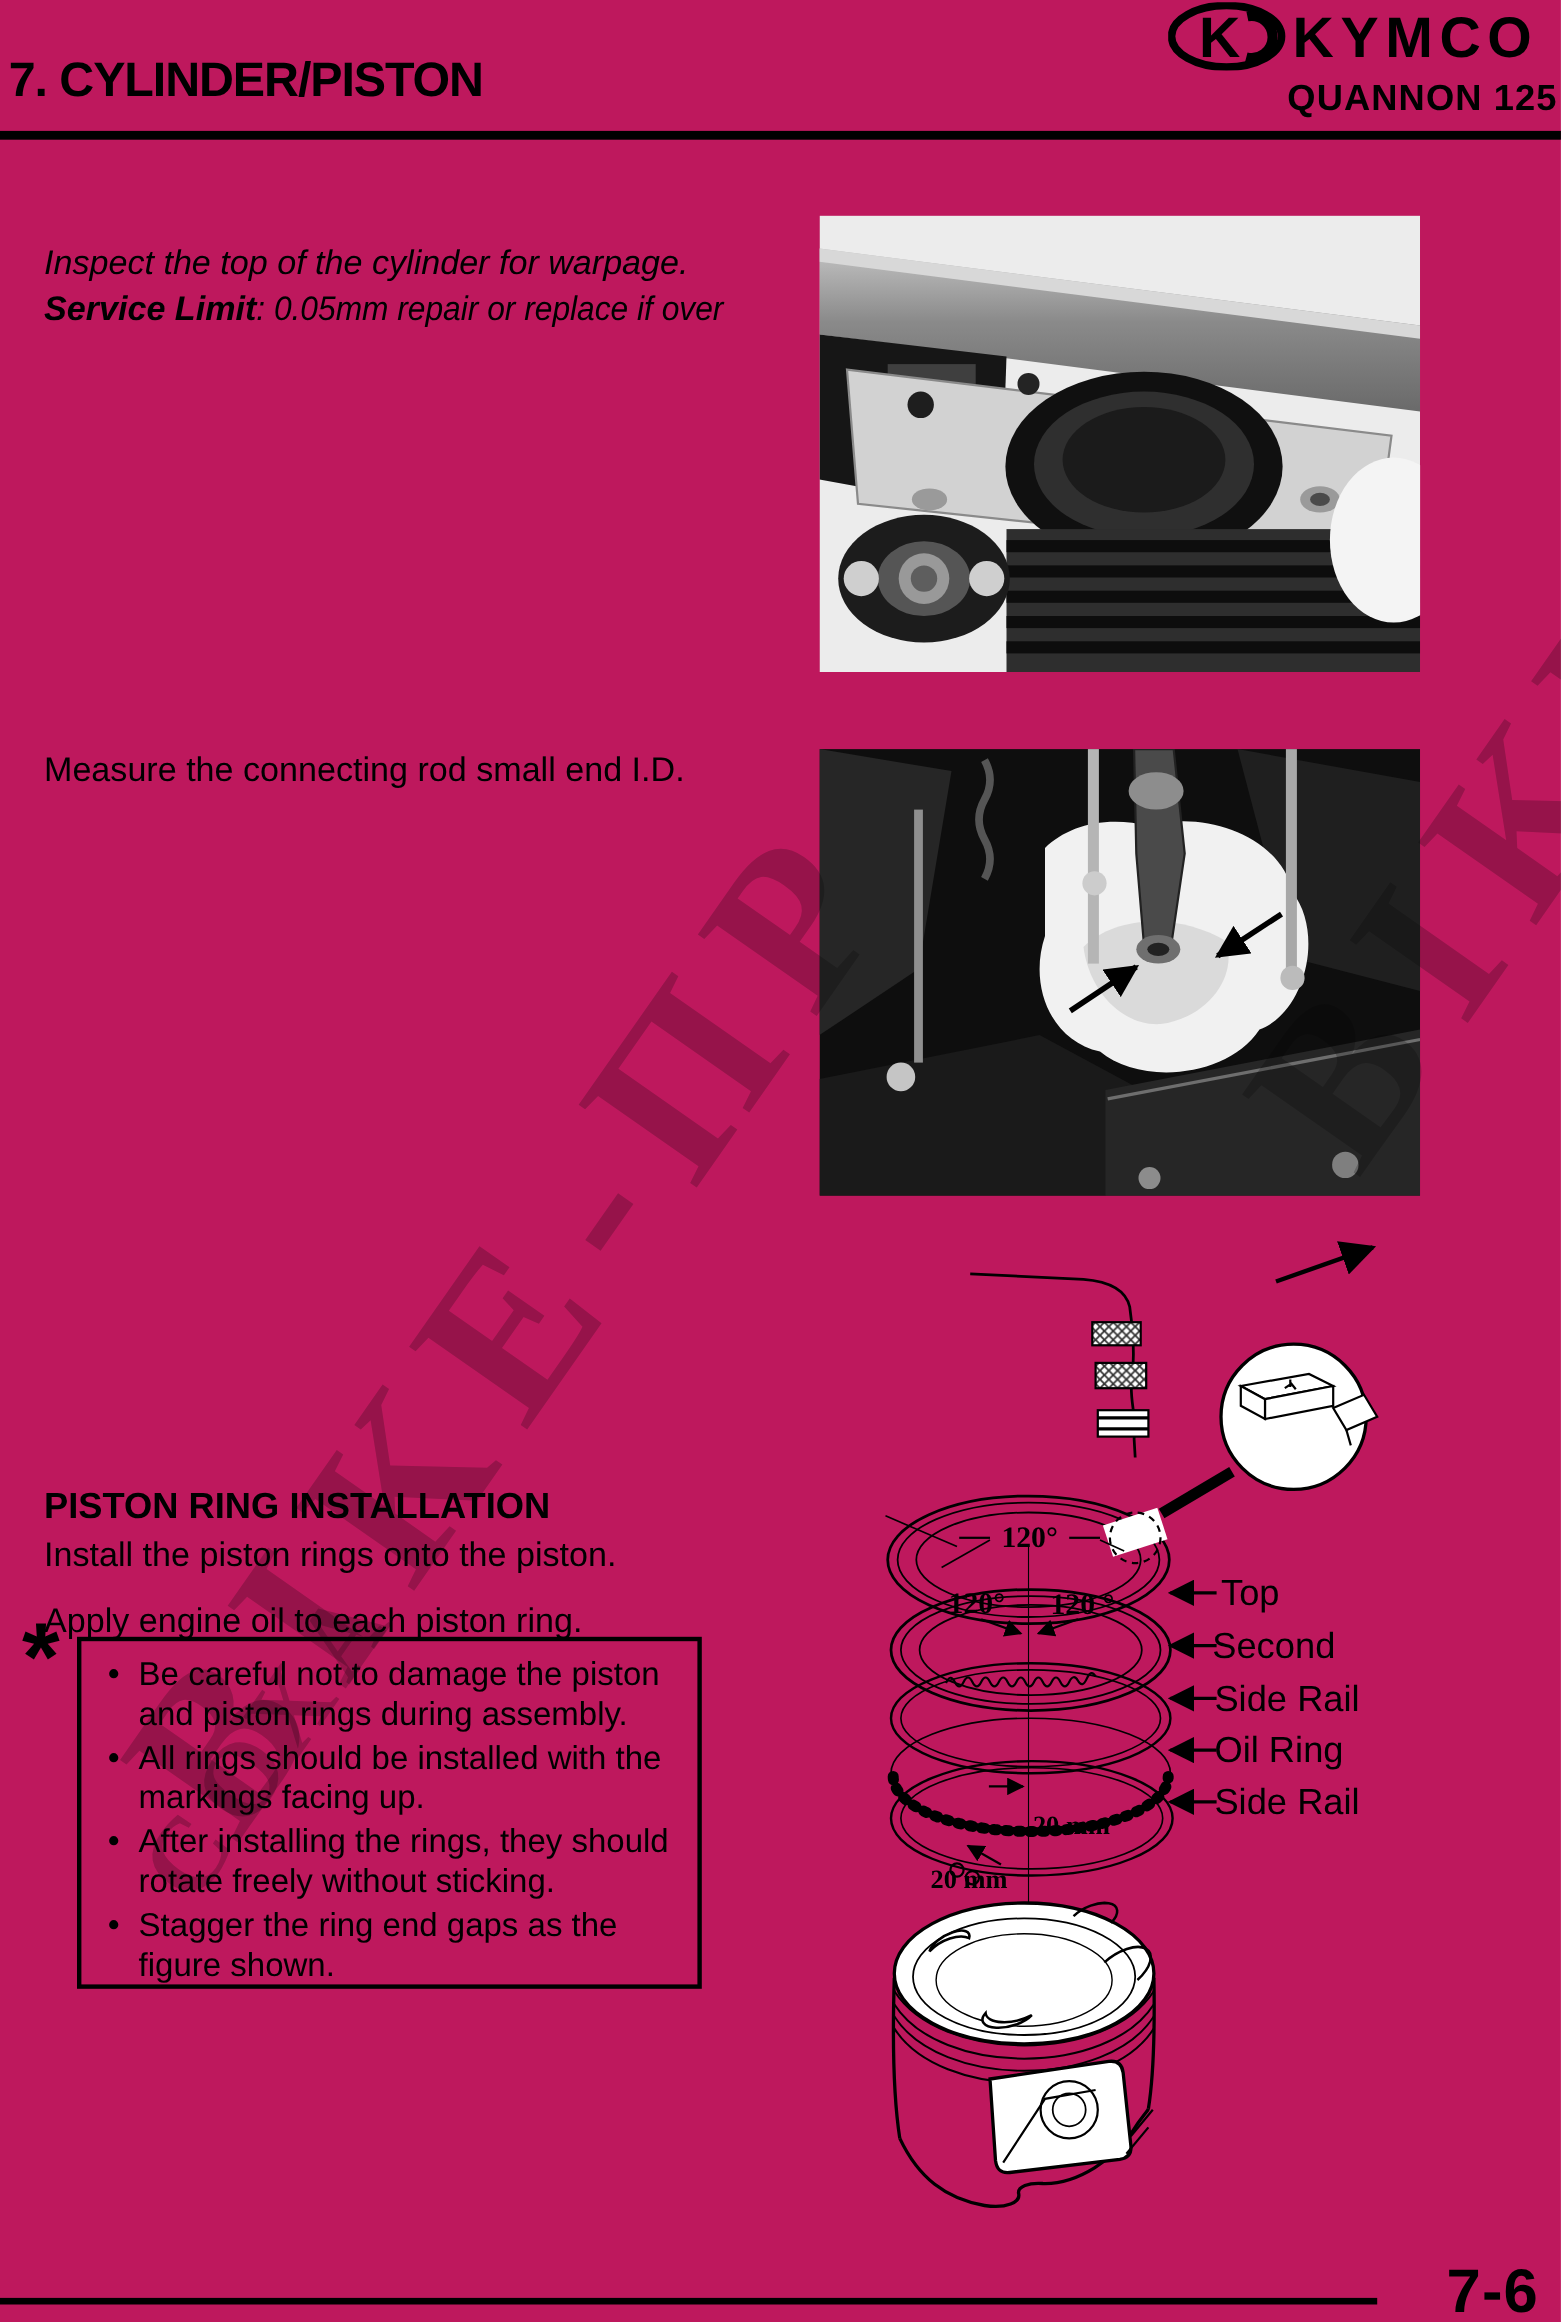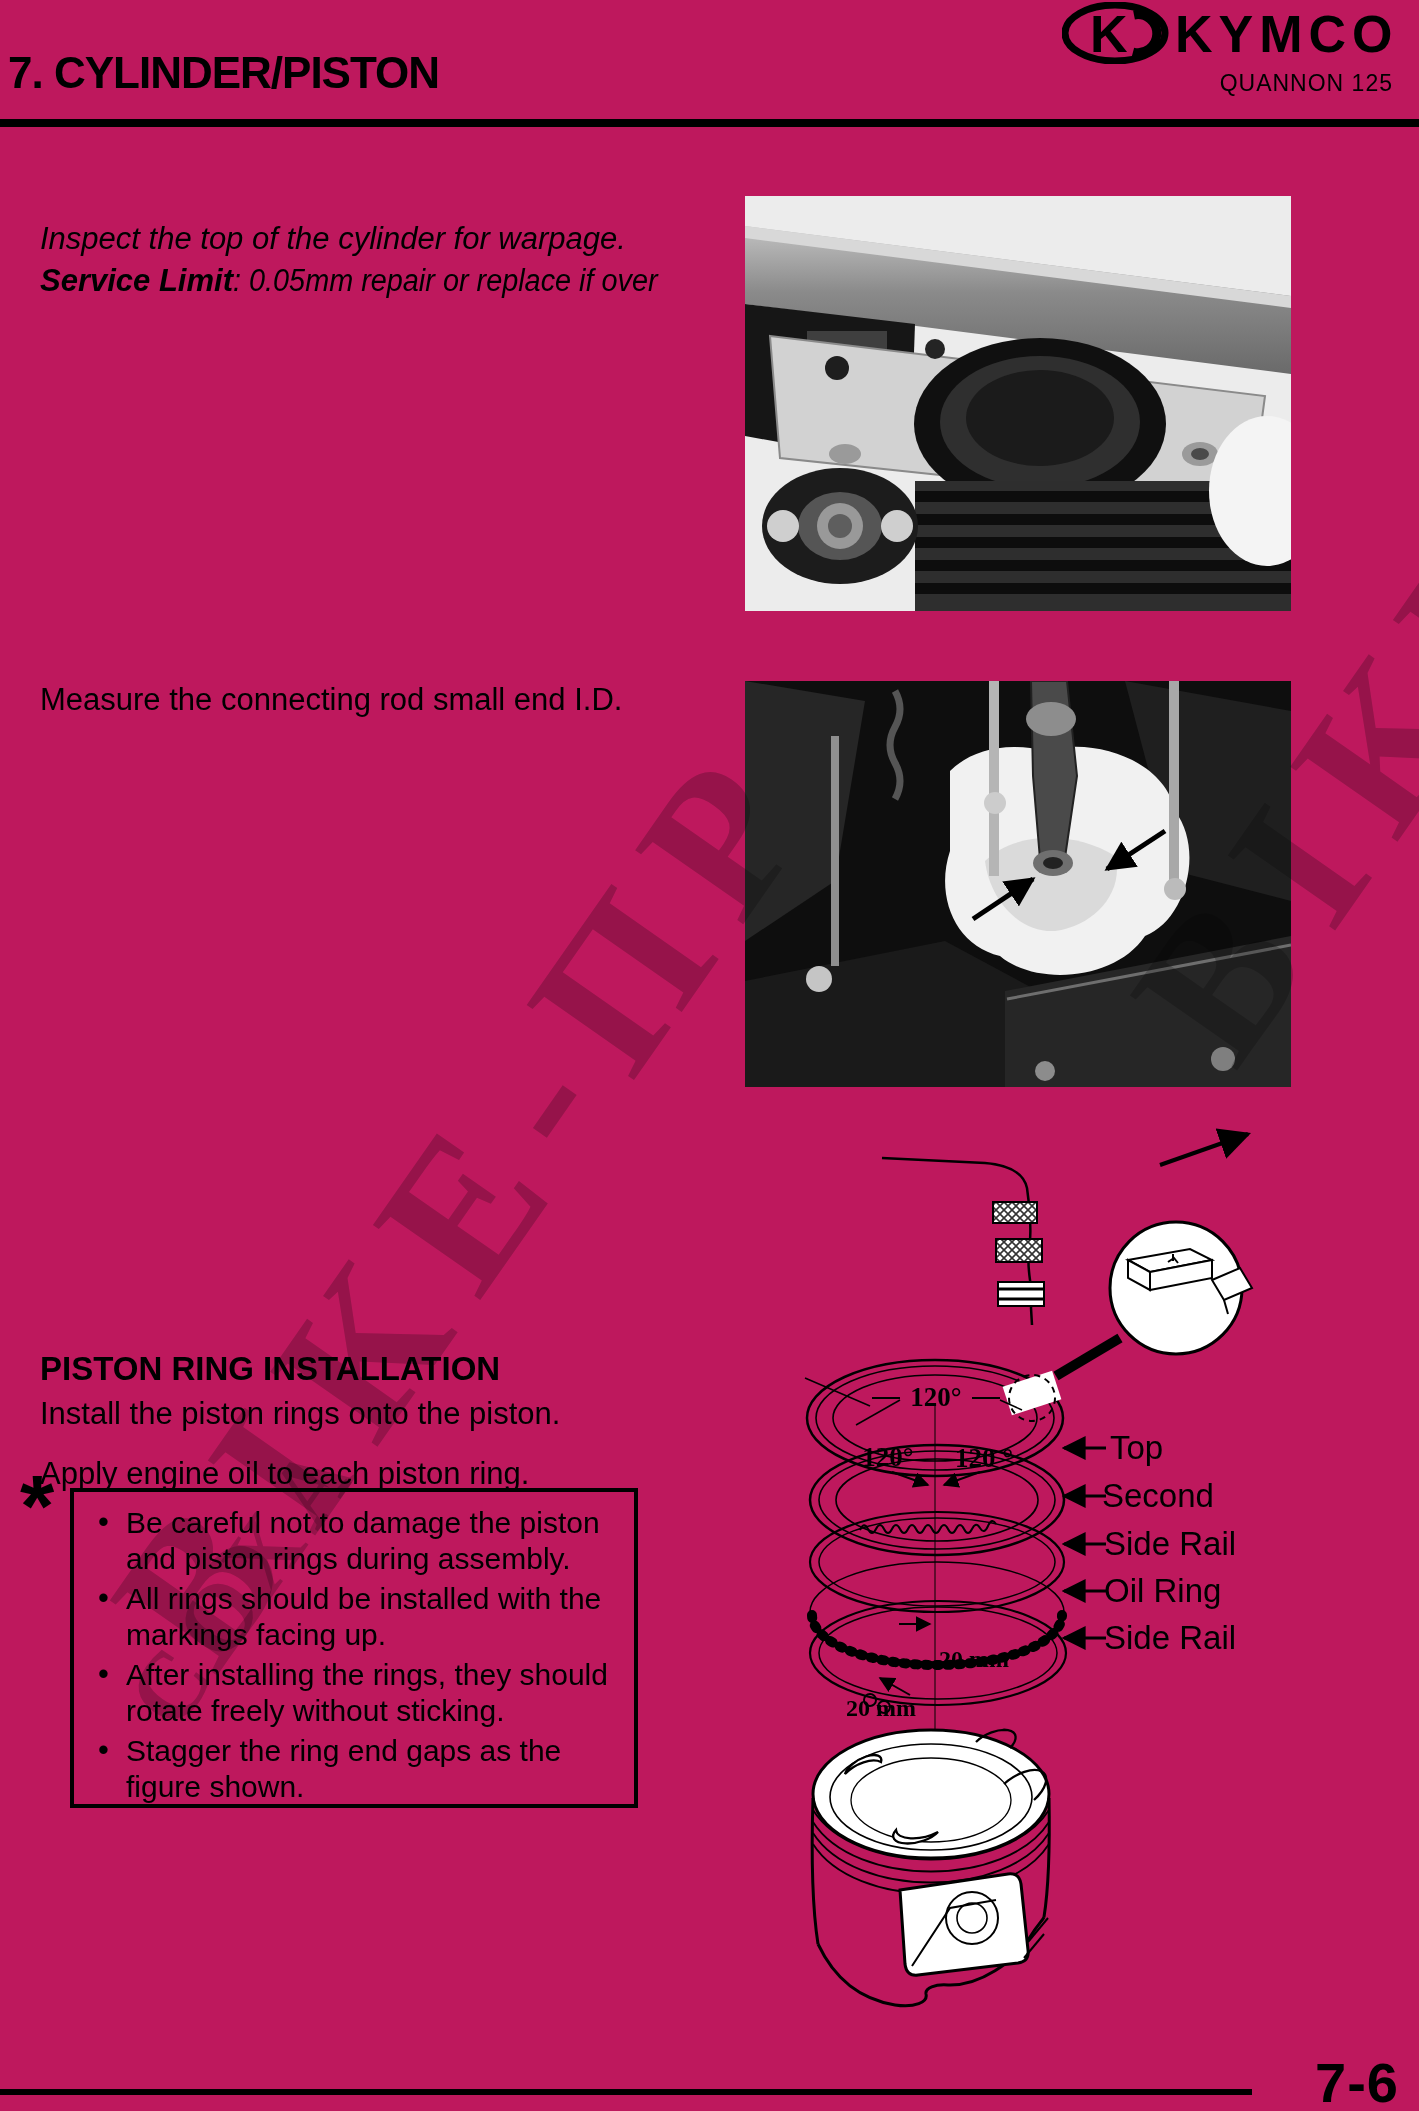--- a/index.html
+++ b/index.html
@@ -1,21 +1,21 @@
 <!DOCTYPE html>
 <html><head>
 <meta charset="utf-8">
 <style>
   html,body{margin:0;padding:0;background:#fff;}
   .page{position:relative;width:1419px;height:2111px;background:#be185d;overflow:hidden;
         font-family:"Liberation Sans",sans-serif;color:#000;}
   .h1{position:absolute;left:8px;top:48px;font-size:44px;font-weight:bold;letter-spacing:-1px;white-space:nowrap;}
   .rule-top{position:absolute;left:0;top:119px;width:1419px;height:8px;background:#000;}
   .logo{position:absolute;left:1062px;top:2px;}
-  .model{position:absolute;right:26px;top:70px;font-size:23px;font-weight:normal;letter-spacing:1px;}
+  .model{position:absolute;right:3px;top:70px;font-size:33px;font-weight:bold;letter-spacing:1px;}
   .par{position:absolute;left:40px;width:680px;font-size:31px;line-height:42px;}
   #par1{top:218px;font-style:italic;} #par2{top:679px;}
   .sl{font-weight:bold;}
   .cond{display:inline-block;transform:scaleX(.93);transform-origin:0 50%;}
   .photo{position:absolute;}
   #photo1{left:745px;top:196px;} #photo2{left:745px;top:681px;}
   .sec-head{position:absolute;left:40px;top:1350px;font-size:33px;font-weight:bold;}
   .bodyline{position:absolute;left:40px;font-size:31px;white-space:nowrap;}
   #line1{top:1396px;text-align:center;} #line2{top:1456px;}
   .star{position:absolute;left:20px;top:1462px;font-size:88px;line-height:88px;font-weight:bold;}

